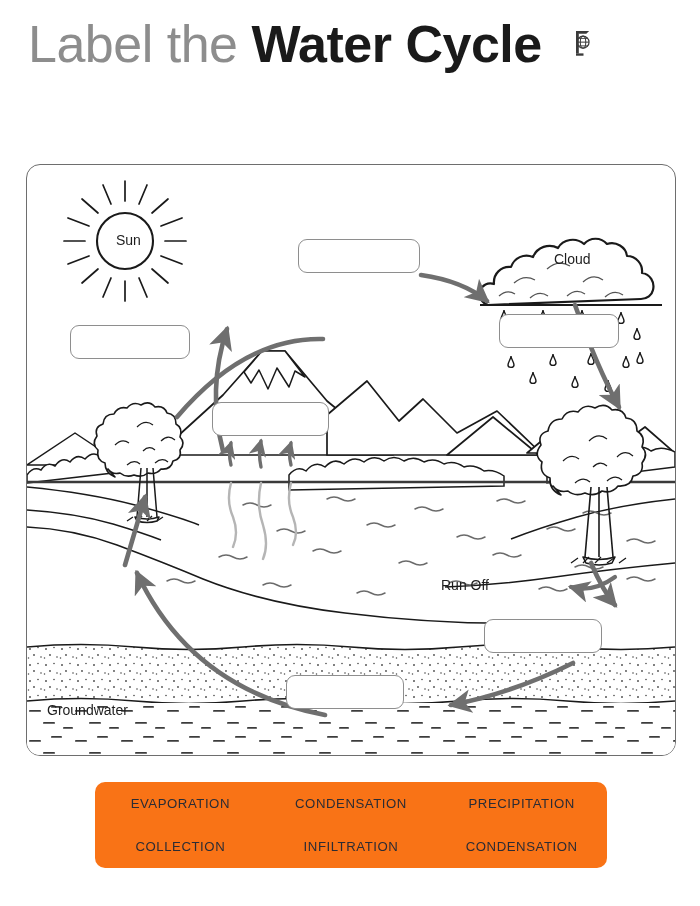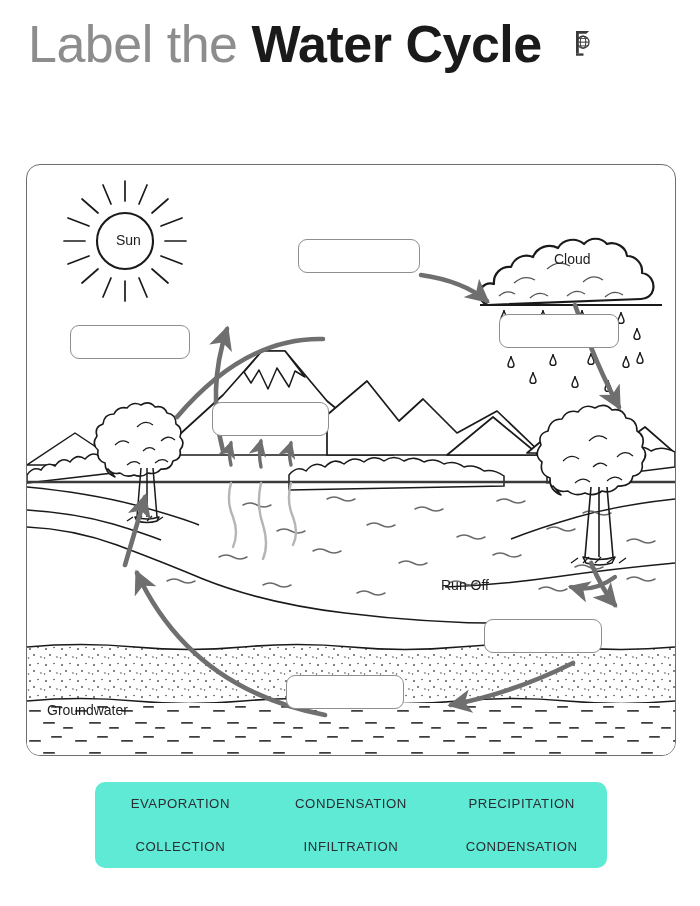--- a/index.html
+++ b/index.html
@@ -42,21 +42,21 @@
     position:absolute;
     border:1.5px solid #8e8e8e;border-radius:9px;
     background:#ffffff;
     box-sizing:border-box;
   }
   
   .dlabel{position:absolute;font-size:14px;color:#1d1d1d;white-space:nowrap;}
   
   .wordbank{
     position:absolute;left:95px;top:782px;width:512px;height:86px;
-    background:#5eead4;border-radius:10px;
+    background:#f97316;border-radius:10px;
   }
   .wb-grid{
     position:absolute;left:0;top:0;width:100%;height:100%;
     display:grid;grid-template-columns:1fr 1fr 1fr;grid-template-rows:1fr 1fr;
     align-items:center;justify-items:center;
   }
   .wb-word{font-size:13.2px;letter-spacing:0.55px;color:#2c2c34;}
 </style>
 </head>
 <body>

